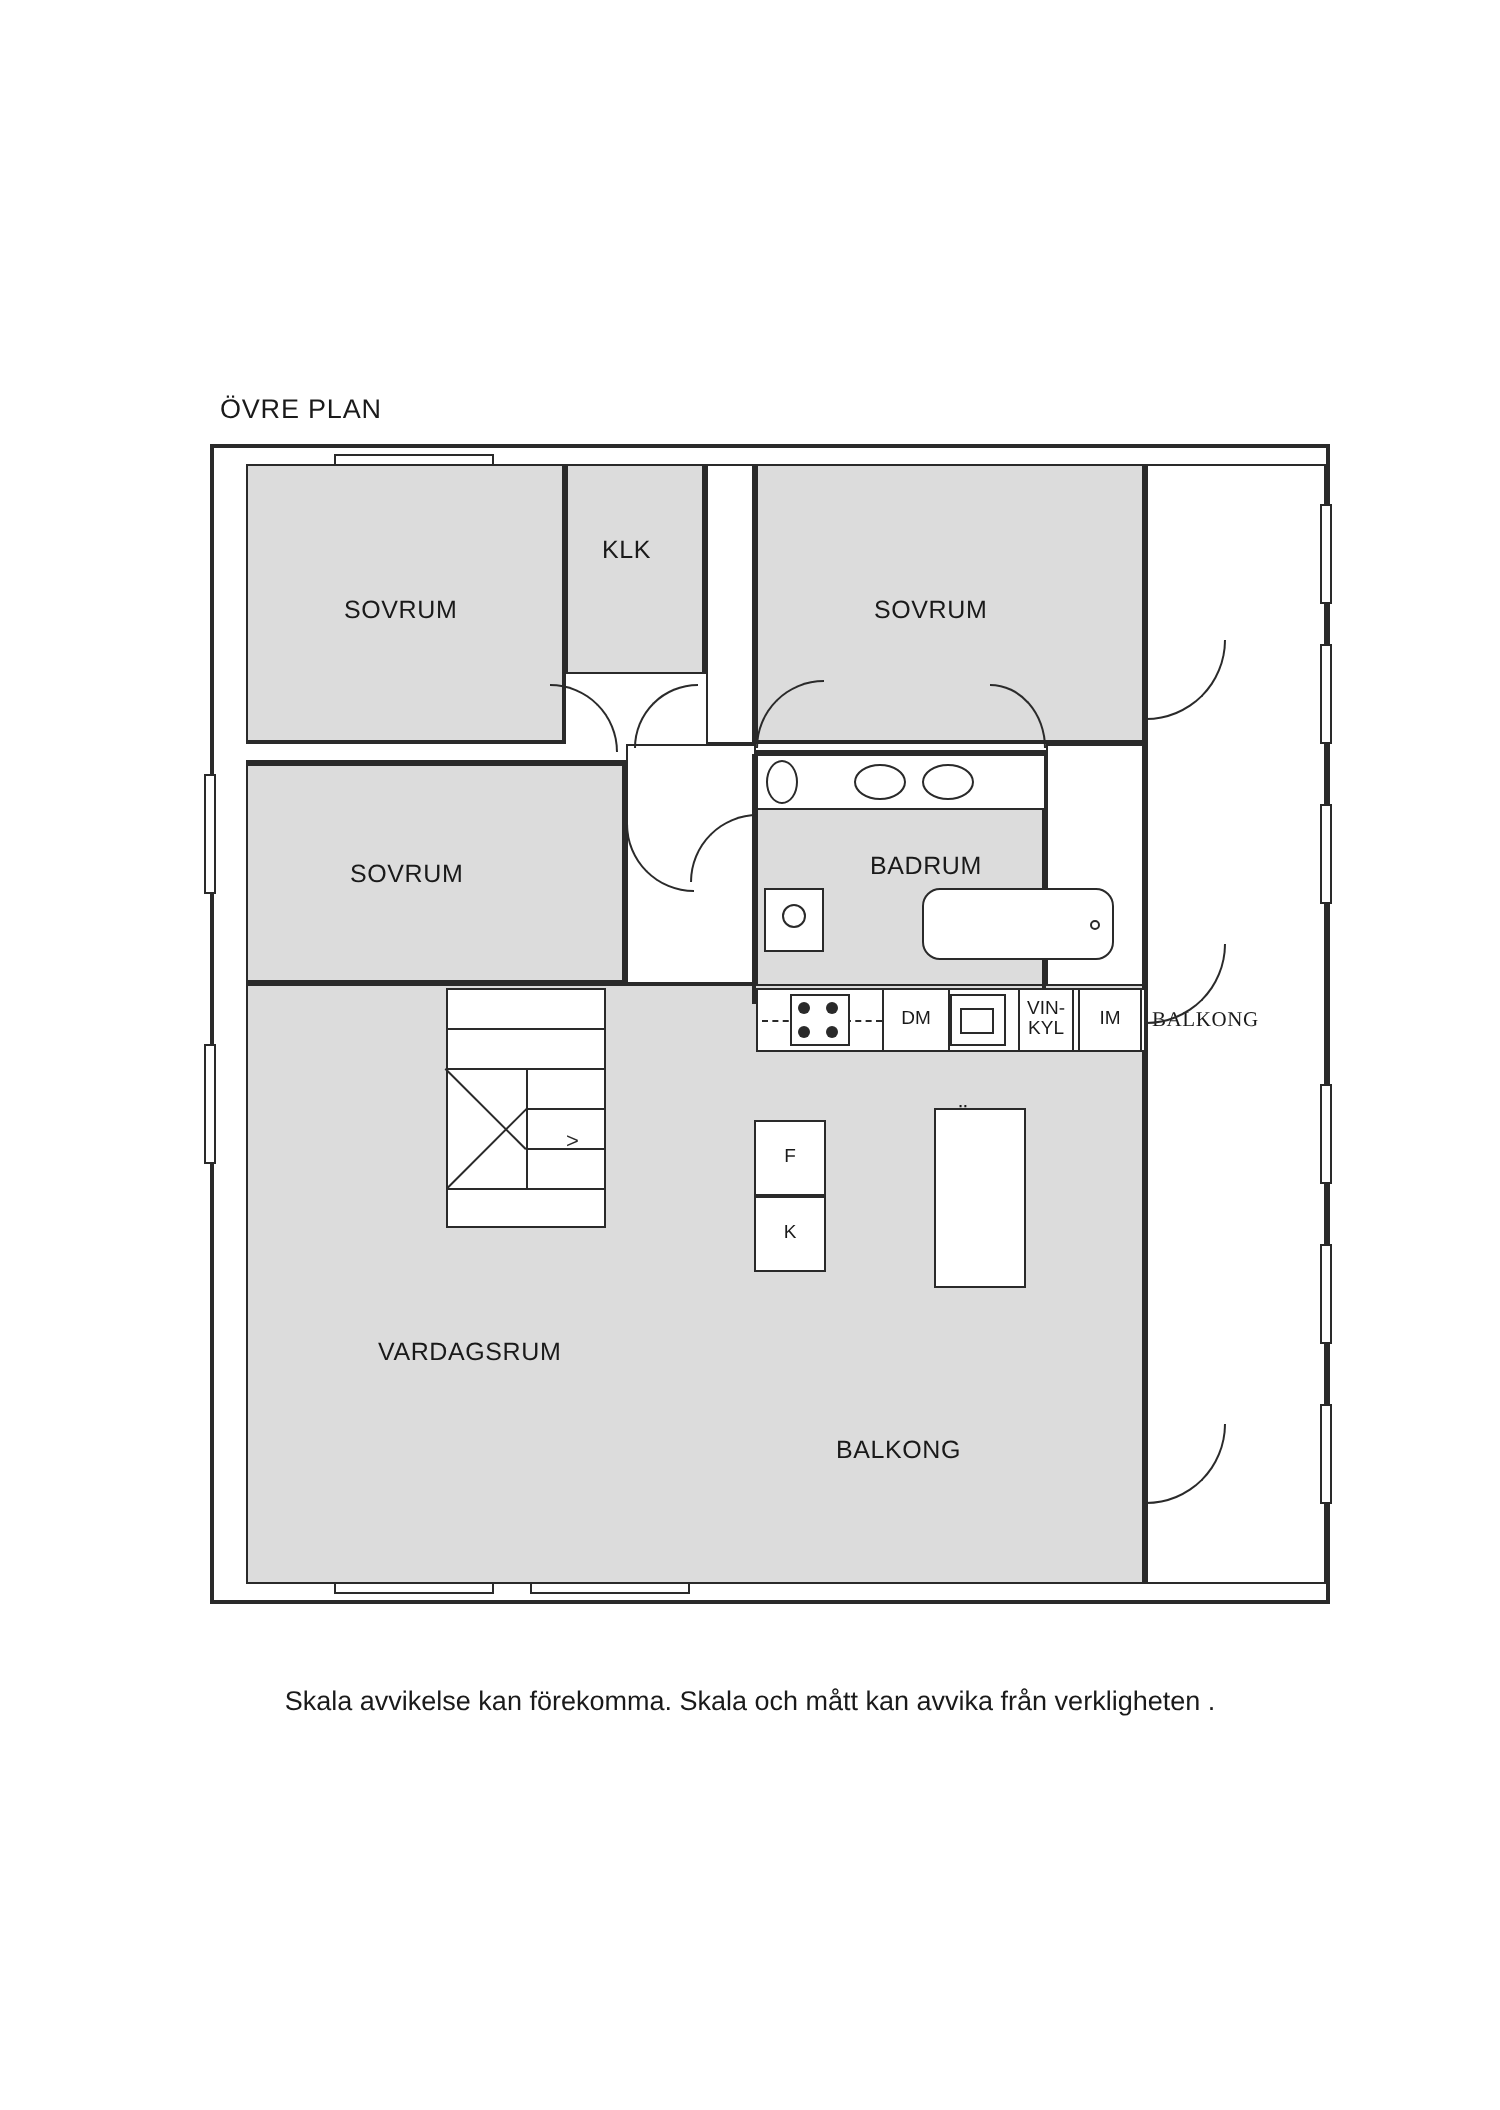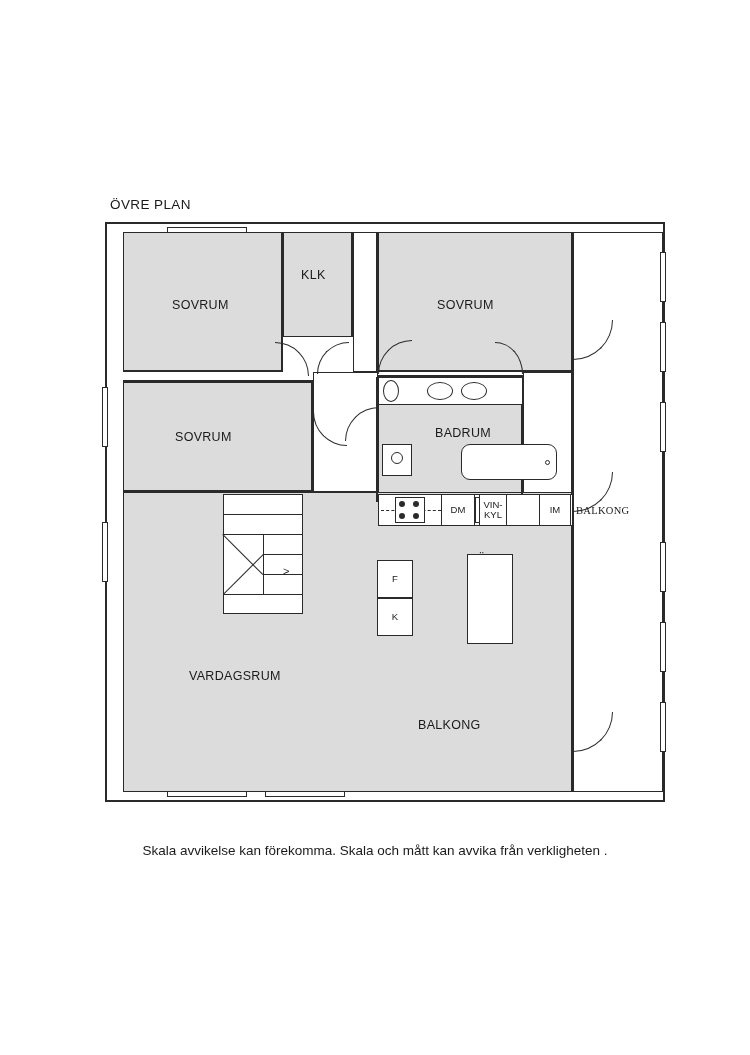--- a/index.html
+++ b/index.html
@@ -284,21 +284,21 @@
   <div class="hob-dot" style="left:294px; top:291px;"></div>
   <div class="hob-dot" style="left:308px; top:291px;"></div>
 
   <div class="appliance" style="left:336px; top:272px; width:34px; height:32px;">
     <span>DM</span>
   </div>
 
   <div class="fixture" style="left:370px; top:275px; width:28px; height:26px;"></div>
   <div class="fixture" style="left:375px; top:282px; width:17px; height:13px; border-width:1px;"></div>
 
-  <div class="appliance stack" style="left:374px; top:272px; width:28px; height:32px;">
+  <div class="appliance stack" style="left:404px; top:272px; width:28px; height:32px;">
     <span class="tiny">VIN-</span>
     <span class="tiny">KYL</span>
   </div>
 
   <div class="appliance" style="left:434px; top:272px; width:32px; height:32px;">
     <span>IM</span>
   </div>
 
   <div class="appliance stack" style="left:272px; top:338px; width:36px; height:38px;">
     <span>F</span>

